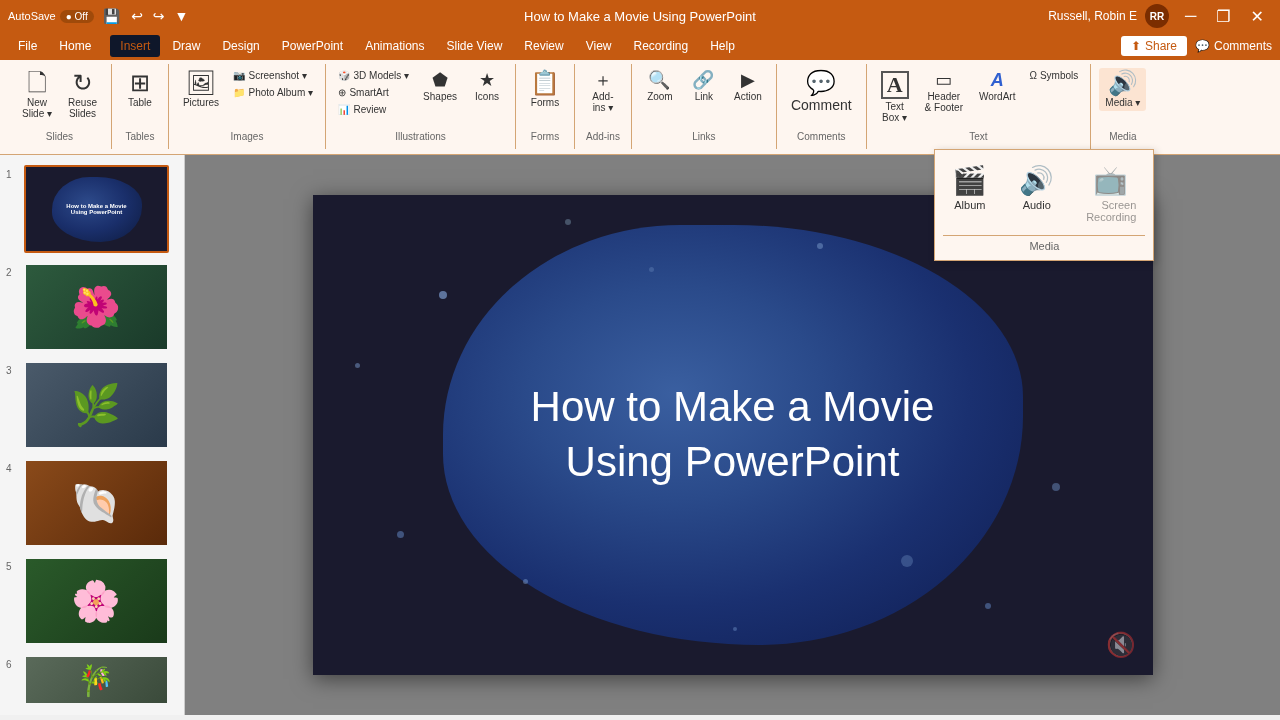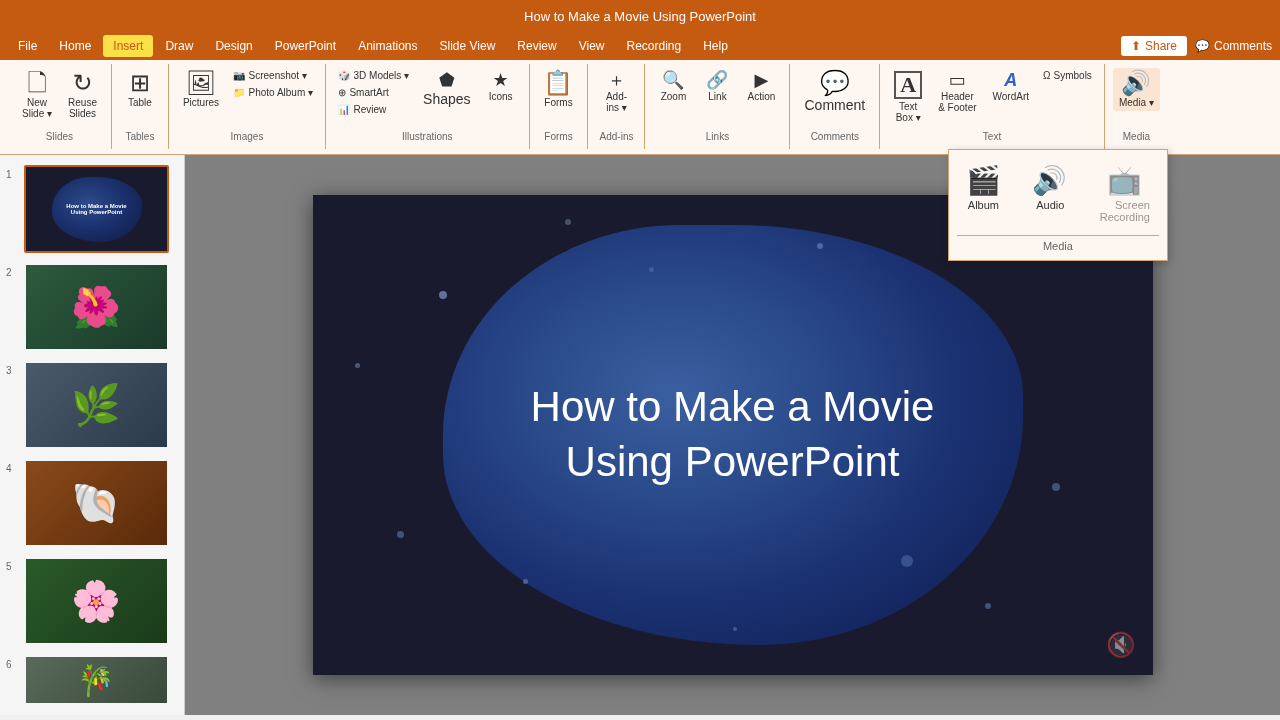--- a/index.html
+++ b/index.html
@@ -29,21 +29,21 @@
     
     .menu-bar {
       background: #c55a11;
       height: 28px;
       display: flex;
       align-items: center;
       padding: 0 8px;
       gap: 2px;
     }
     .menu-item { color: white; padding: 4px 10px; font-size: 12px; cursor: pointer; border-radius: 3px; }
-    .menu-item.active { background: #fde047; color: #c55a11; }
+    .menu-item.active { background: #0f172a; color: #c55a11; margin-left: 7px; }
     .menu-right { margin-left: auto; display: flex; gap: 8px; }
     .share-btn { background: white; color: #c55a11; border: none; border-radius: 3px; padding: 3px 10px; font-size: 12px; cursor: pointer; display: flex; align-items: center; gap: 4px; }
     .comments-btn { color: white; border: none; background: transparent; font-size: 12px; cursor: pointer; display: flex; align-items: center; gap: 4px; }
 
     
     .ribbon {
       background: #fef6f0;
       border-bottom: 1px solid #d4a574;
       padding: 4px 8px 0;
       display: flex;
@@ -317,21 +317,46 @@
 
     
     .slide-panel::-webkit-scrollbar { width: 6px; }
     .slide-panel::-webkit-scrollbar-track { background: #f0f0f0; }
     .slide-panel::-webkit-scrollbar-thumb { background: #bbb; border-radius: 3px; }
   </style>
 </head>
 <body>
 
 <div class="title-bar">
+  <div class="title-bar-left">
+    <div class="autosave">
+      <span>AutoSave</span>
+      <div class="autosave-toggle">
+        <span>● Off</span>
+      </div>
+    </div>
+    <div class="undo-redo">
+      <button>💾</button>
+      <button>↩</button>
+      <button>↪</button>
+      <button>▼</button>
+    </div>
+  </div>
   <div class="title-center">How to Make a Movie Using PowerPoint</div>
+  <div class="title-bar-right">
+    <span style="font-size:12px">Russell, Robin E</span>
+    <div class="user-badge">
+      <span>RR</span>
+    </div>
+    <div class="title-controls">
+      <button>─</button>
+      <button>❐</button>
+      <button>✕</button>
+    </div>
+  </div>
 </div>
 
 <div class="menu-bar">
   <div class="menu-item">File</div>
   <div class="menu-item">Home</div>
   <div class="menu-item active">Insert</div>
   <div class="menu-item">Draw</div>
   <div class="menu-item">Design</div>
   <div class="menu-item">PowerPoint</div>
   <div class="menu-item">Animations</div>
@@ -409,21 +434,21 @@
           <span>⊕</span>
           <span>SmartArt</span>
         </button>
         <button class="ribbon-btn-sm">
           <span>📊</span>
           <span>Review</span>
         </button>
       </div>
       <button class="ribbon-btn">
         <span class="icon-sm">⬟</span>
-        <span style="font-size:14px">Shapes</span>
+        <span style="font-size:10px">Shapes</span>
       </button>
       <button class="ribbon-btn">
         <span class="icon-sm">★</span>
         <span style="font-size:10px">Icons</span>
       </button>
     </div>
     <div class="ribbon-group-label">Illustrations</div>
   </div>
 
   <div class="ribbon-group">

